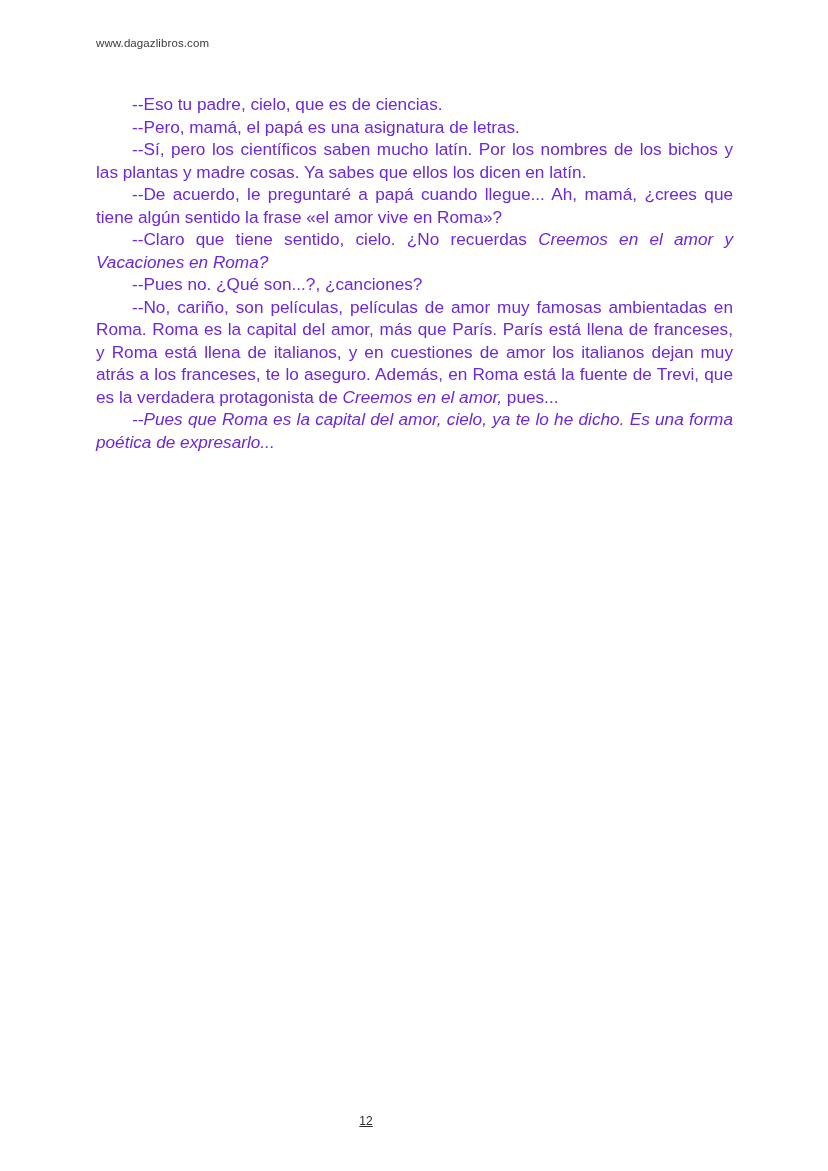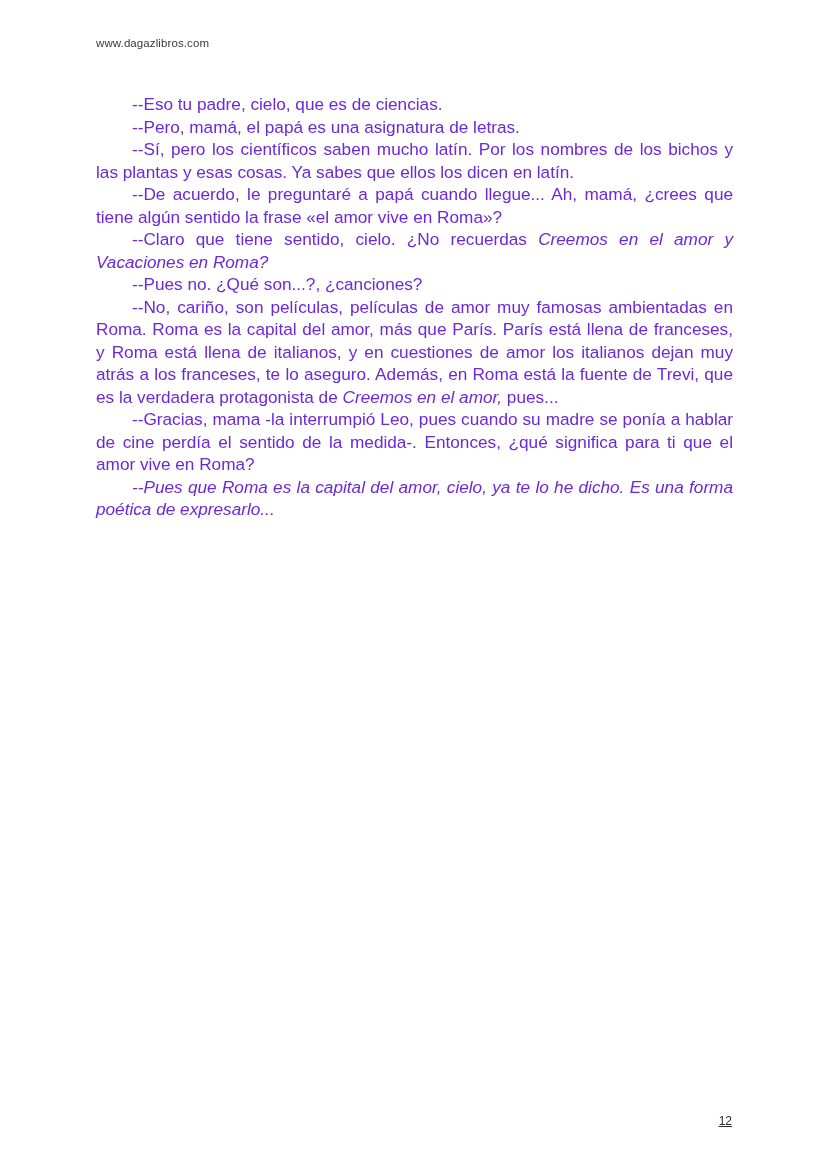--- a/index.html
+++ b/index.html
@@ -56,41 +56,40 @@
   .textblock p em {
     font-style: italic;
   }
 
   
   .folio {
     position: absolute;
     left: 0;
     top: 1114px;
     width: 732px;
-    text-align: right;
+    text-align: center;
     font-size: 12px;
     line-height: 14px;
     color: #2b2b2b;
     text-decoration: underline;
   }
 </style>
 </head>
 <body>
 
 <div class="page">
 
   <div class="page-header">www.dagazlibros.com</div>
 
   <div class="textblock">
       <p><span>--Eso tu padre, cielo, que es de ciencias.</span></p>
       <p><span>--Pero, mamá, el papá es una asignatura de letras.</span></p>
-      <p><span>--Sí, pero los científicos saben mucho latín. Por los nombres de los bichos y las plantas y esas cosas. Ya sabes que ellos los dicen en latín.</span></p>
+      <p><span>--Sí, pero los científicos saben mucho latín. Por los nombres de los bichos y las plantas y madre cosas. Ya sabes que ellos los dicen en latín.</span></p>
       <p><span>--De acuerdo, le preguntaré a papá cuando llegue... Ah, mamá, ¿crees que tiene algún sentido la frase «el amor vive en Roma»?</span></p>
       <p><span>--Claro que tiene sentido, cielo. ¿No recuerdas </span><i>Creemos en el amor y Vacaciones en Roma?</i></p>
       <p><span>--Pues no. ¿Qué son...?, ¿canciones?</span></p>
       <p><span>--No, cariño, son películas, películas de amor muy famosas ambientadas en Roma. Roma es la capital del amor, más que París. París está llena de franceses, y Roma está llena de italianos, y en cuestiones de amor los italianos dejan muy atrás a los franceses, te lo aseguro. Además, en Roma está la fuente de Trevi, que es la verdadera protagonista de </span><i>Creemos en el amor,</i><span> pues...</span></p>
-      <p><span>--Gracias, mama -la interrumpió Leo, pues cuando su madre se ponía a hablar de cine perdía el sentido de la medida-. Entonces, ¿qué significa para ti que el amor vive en Roma?</span></p>
       <p><span>--Pues que Roma es la capital del amor, cielo, ya te lo he dicho. Es una forma poética de expresarlo...</span></p>
     </div>
 
   <div class="folio">12</div>
 
 </div>
 
 </body></html>

